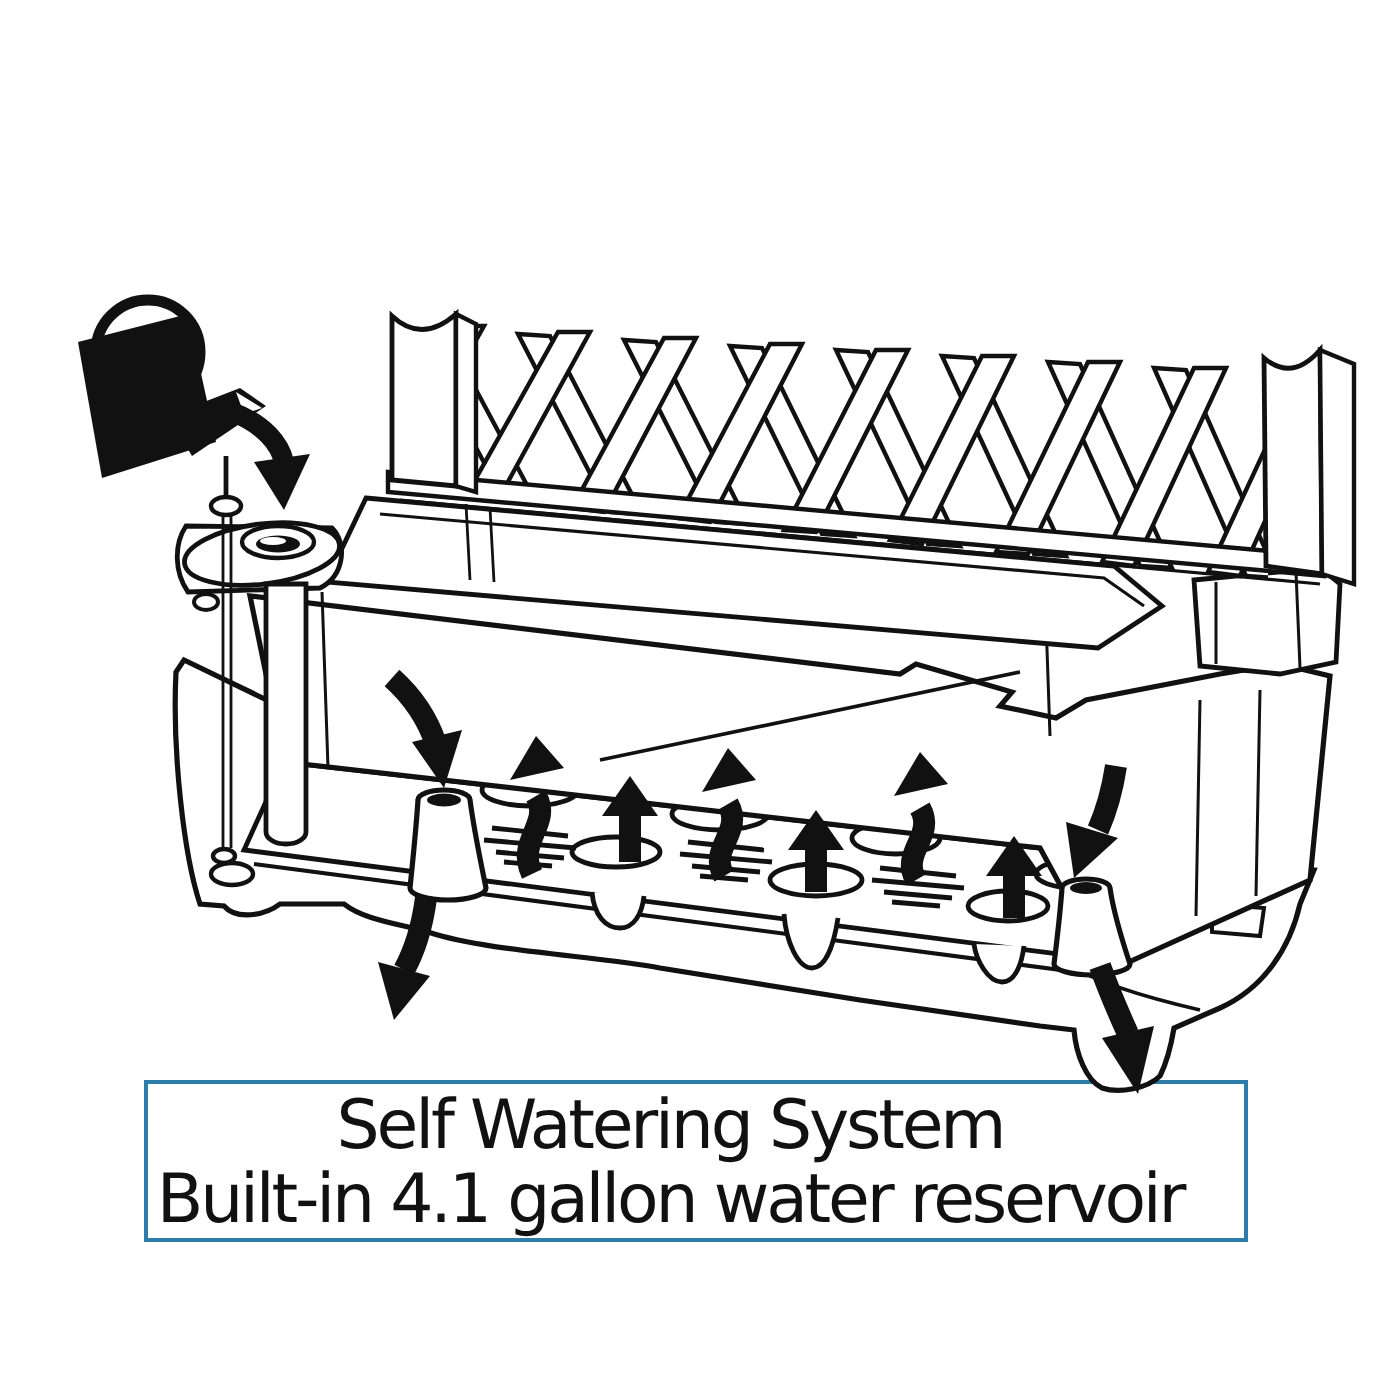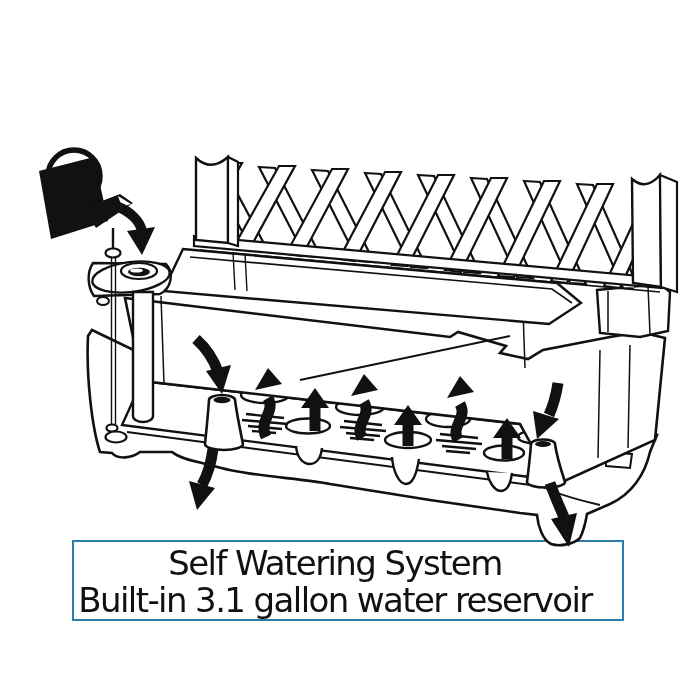--- a/index.html
+++ b/index.html
@@ -197,15 +197,15 @@
     <polygon points="118,196 131,204 122,207" fill="#ffffff"></polygon>
     <g>
       <path class="ln" stroke-width="10" d="M116,206 C132,212 140,222 142,231"></path>
       <polygon class="bk" points="127,231 155,227 142,255"></polygon>
     </g>
   </g>
 </svg>
 
   <div id="caption-box">
     <span class="cap-line">Self Watering System</span>
-    <span class="cap-line">Built-in 3.1 gallon water reservoir</span>
+    <span class="cap-line">Built-in 4.1 gallon water reservoir</span>
   </div>
 </div>
 
 </body></html>

